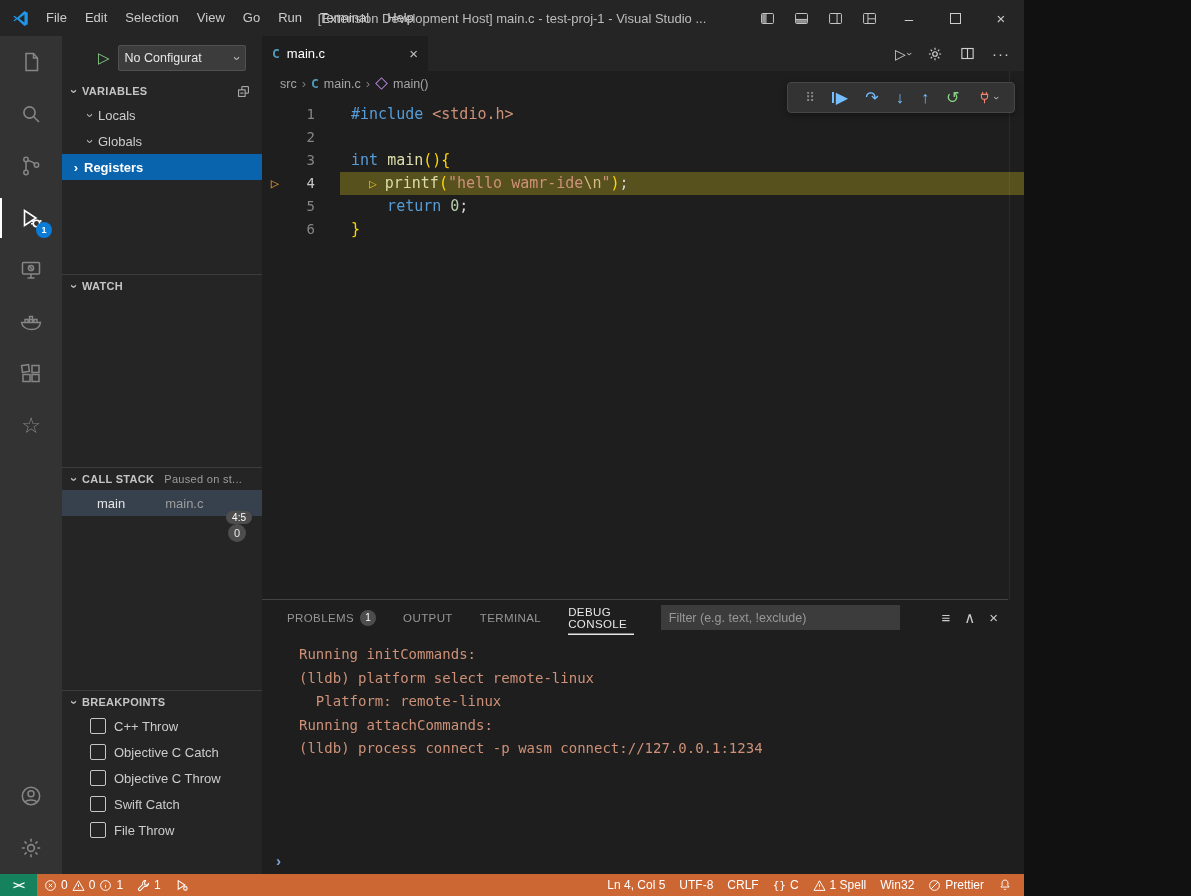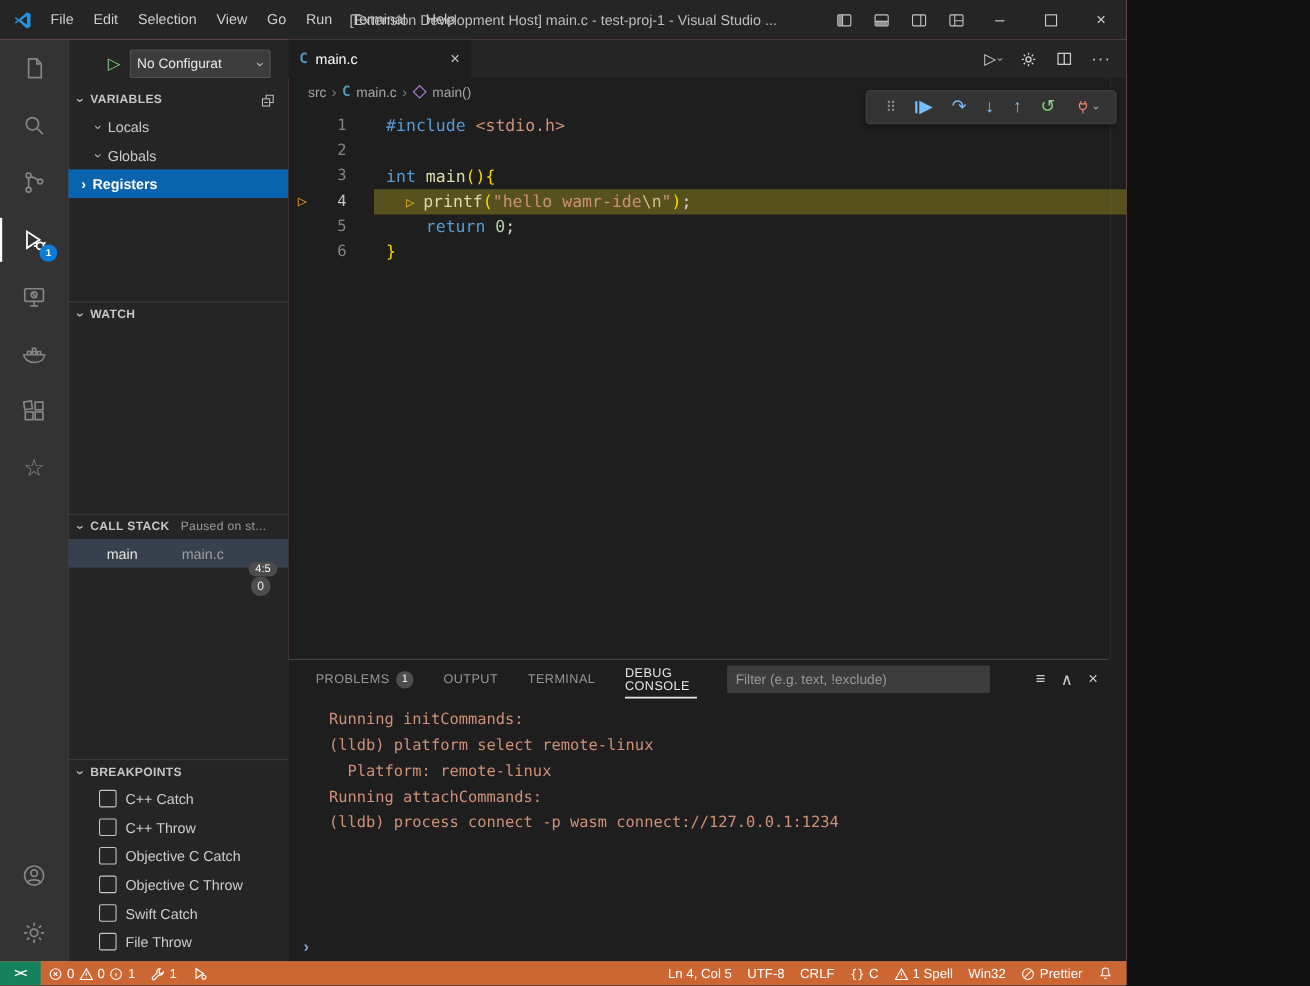--- a/index.html
+++ b/index.html
@@ -1,16 +1,16 @@
 <!DOCTYPE html>
 <html><head>
 <meta charset="utf-8">
 <style>
   html,body{margin:0;padding:0;background:#111;}
-  .window{position:relative;width:1024px;height:896px;background:#fca5a5;overflow:hidden;
+  .window{position:relative;width:1024px;height:896px;background:#84cc16;overflow:hidden;
           font-family:"Liberation Sans","DejaVu Sans",sans-serif;color:#cccccc;-webkit-font-smoothing:antialiased;}
   svg{display:block}
 
   
   .titlebar{position:absolute;top:0;left:0;right:0;height:36px;background:#252526;display:flex;align-items:center;z-index:40;}
   .vscode-logo{margin:0 8px 0 12px;}
   .menus{display:flex;align-items:center;height:100%;}
   .menu{padding:0 9px;font-size:13px;line-height:36px;color:#cccccc;cursor:default;}
   .win-title{position:absolute;left:50%;transform:translateX(-50%);font-size:13px;color:#bdbdbd;white-space:nowrap;}
   .win-controls{margin-left:auto;display:flex;align-items:center;height:100%;}
@@ -314,24 +314,20 @@
         <span class="cs-badge">0</span>
       </div>
 
       <div class="sb-section sb-sec-border" style="top:654px;">
         <div class="sb-header">
           <span class="chev down">›</span>
           <span>BREAKPOINTS</span>
         </div>
         <div class="bp-row">
           <span class="bp-check"></span>
-          <span>C++ Catch</span>
-        </div>
-        <div class="bp-row">
-          <span class="bp-check"></span>
           <span>C++ Throw</span>
         </div>
         <div class="bp-row">
           <span class="bp-check"></span>
           <span>Objective C Catch</span>
         </div>
         <div class="bp-row">
           <span class="bp-check"></span>
           <span>Objective C Throw</span>
         </div>

